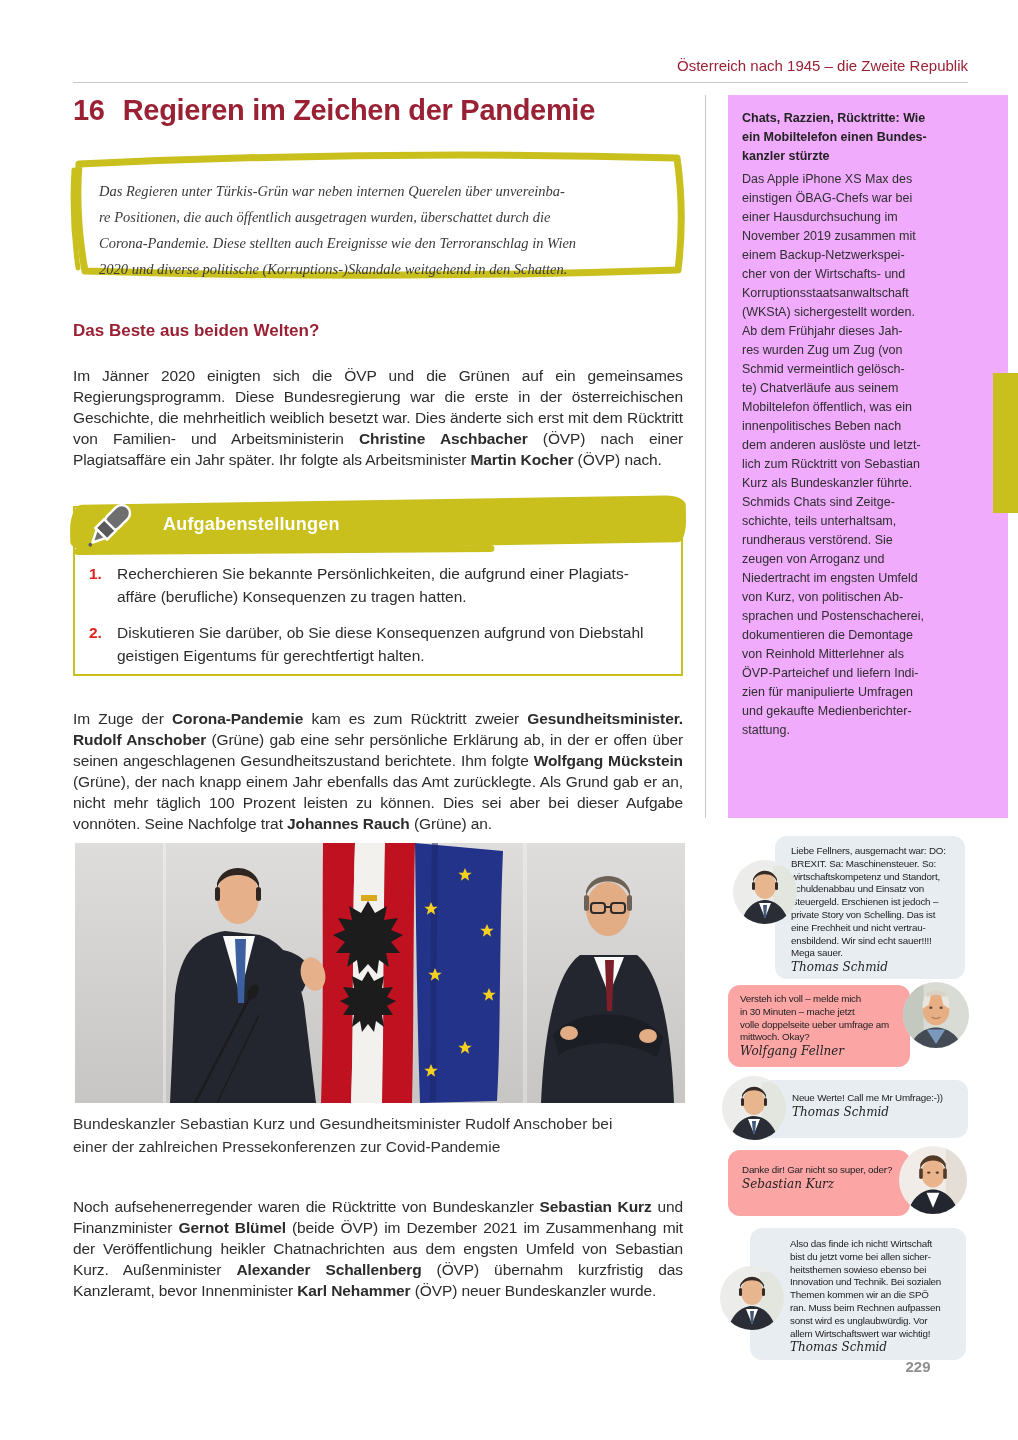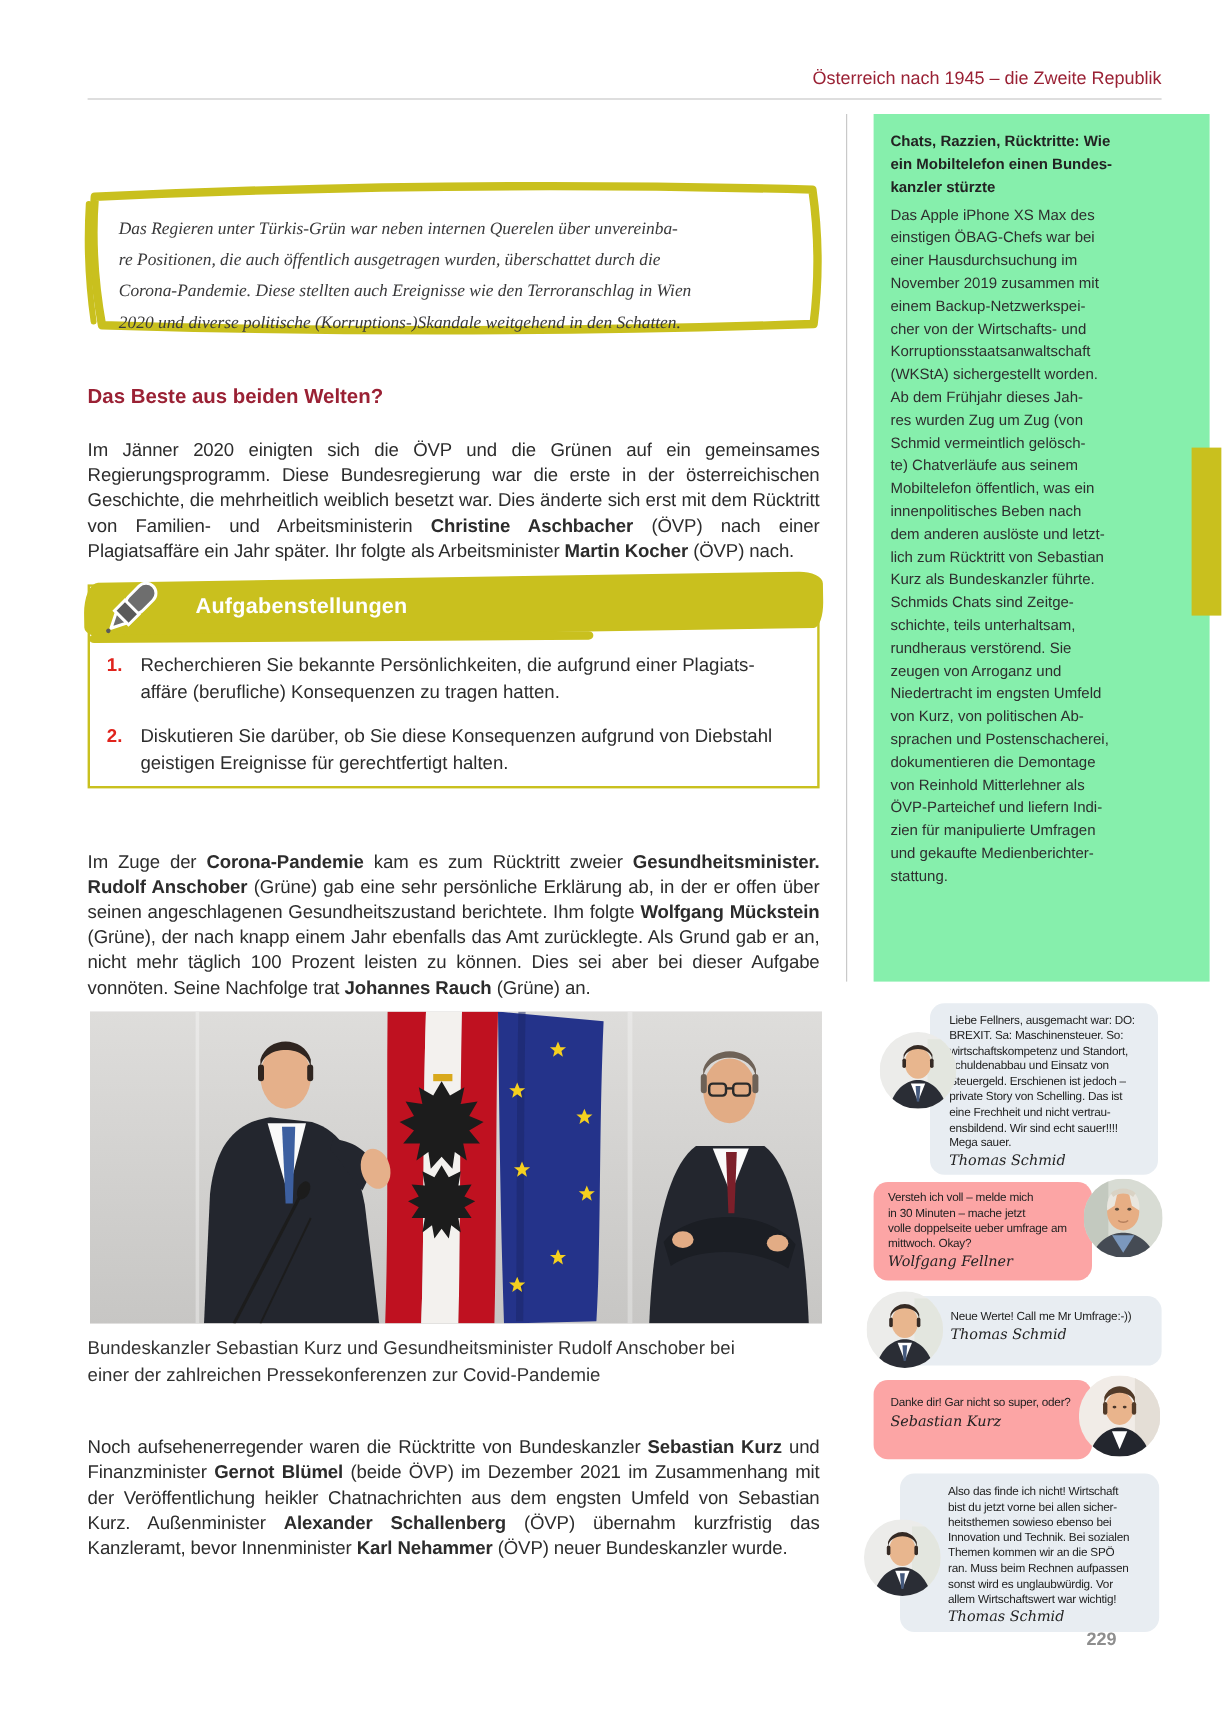--- a/index.html
+++ b/index.html
@@ -16,41 +16,41 @@
   .intro-box svg.frame{position:absolute;left:-8px;top:-8px;width:626px;height:142px;}
   .intro-text{position:absolute;left:26px;top:26px;width:560px;
         font-family:Liberation Serif, serif;font-style:italic;font-size:14.5px;line-height:26px;
         color:#39393a;white-space:pre-line;}
   
   .section-heading{position:absolute;left:73px;top:321px;font-size:17px;font-weight:bold;color:#9a2134;}
   .para{position:absolute;left:73px;width:610px;font-size:15.5px;line-height:21px;
         text-align:justify;color:#2c2c2c;letter-spacing:-0.1px;}
   .p1{top:349px;} .p2{top:692px;} .p3{top:1180px;}
   
-  .tasks-box{position:absolute;left:73px;top:487px;width:610px;height:170px;
+  .tasks-box{position:absolute;left:73px;top:506px;width:610px;height:170px;
         border:2px solid #c9c01e;background:#fff;box-sizing:border-box;}
   .task-band{position:absolute;left:-5px;top:-8px;width:616px;height:47px;background:#c9c01e;
         border-radius:12px 20px 8px 24px / 26px 10px 22px 10px;transform:rotate(-0.9deg);}
   .task-band:after{content:"";position:absolute;left:4px;bottom:-5px;width:420px;height:7px;
         background:#c9c01e;border-radius:4px/3px;transform:rotate(0.5deg);}
   .task-heading{position:absolute;left:88px;top:6px;font-size:18px;font-weight:bold;color:#fff;
         letter-spacing:0.2px;}
   .pencil-icon{position:absolute;left:4px;top:-14px;width:62px;height:62px;}
   .task-items{position:absolute;left:14px;top:54px;width:580px;display:flex;
         flex-direction:column;gap:13px;}
   .task-item{display:flex;gap:8px;font-size:15.5px;line-height:23px;}
   .task-num{color:#e0231c;font-weight:bold;width:20px;flex:none;}
   .task-text{white-space:pre-line;color:#2c2c2c;}
   
   .photo{position:absolute;left:75px;top:843px;width:610px;height:260px;overflow:hidden;background:#d4d3d1;}
   .caption{position:absolute;left:73px;top:1112px;width:610px;font-size:15.5px;line-height:23px;
         color:#333;white-space:pre-line;}
   
   .side-rule{position:absolute;left:705px;top:95px;width:1px;height:723px;background:#c9c9c9;}
-  .gray-box{position:absolute;left:728px;top:95px;width:280px;height:723px;background:#86efac;
+  .gray-box{position:absolute;left:728px;top:95px;width:280px;height:723px;background:#f0abfc;
         box-sizing:border-box;padding:14px 14px 12px 14px;}
   .gray-box .gb-title{font-size:12.5px;font-weight:bold;line-height:19px;white-space:pre-line;color:#222;}
   .gray-box .gb-body{margin-top:4px;font-size:12.5px;line-height:19px;white-space:pre-line;color:#2e2e2e;}
   .gray-box .gb-source{margin-top:9px;padding-left:26px;font-size:12.5px;font-style:italic;
         font-family:"DejaVu Serif",serif;color:#2e2e2e;}
   
   .bubble{position:absolute;border-radius:12px;box-sizing:border-box;}
   .bubble .bt{font-size:9.8px;line-height:12.8px;letter-spacing:-0.2px;white-space:pre-line;color:#222;}
   .bubble .bn{font-size:12px;font-style:italic;font-family:"DejaVu Serif",serif;text-align:left;color:#222;}
   .blue{background:#e8edf2;} .cream{background:#fca5a5;}
@@ -114,20 +114,24 @@
       <ellipse cx="28" cy="25" rx="1.5" ry="1.1" fill="#4a382c"></ellipse>
       <ellipse cx="36" cy="25" rx="1.5" ry="1.1" fill="#4a382c"></ellipse>
     </symbol>
   </defs>
 </svg>
 
 <div class="page">
 
   <div class="running-head">Österreich nach 1945 – die Zweite Republik</div>
   <div class="top-rule"></div>
+  <div class="chapter-title">
+    <span>16</span>
+    <span>Regieren im Zeichen der Pandemie</span>
+  </div>
 
   <div class="intro-box">
     <svg class="frame" viewBox="0 0 626 142" preserveAspectRatio="none">
       <path d="M14,20 Q310,6 612,14 Q620,70 613,126 Q310,136 20,127 Q10,72 14,20 Z" fill="none" stroke="#c9c01e" stroke-width="7" stroke-linejoin="round" stroke-linecap="round"></path>
       <path d="M9,26 Q6,75 13,124" fill="none" stroke="#c9c01e" stroke-width="5" stroke-linecap="round"></path>
     </svg>
     <div class="intro-text">Das Regieren unter Türkis-Grün war neben internen Querelen über unvereinba-
 re Positionen, die auch öffentlich ausgetragen wurden, überschattet durch die
 Corona-Pandemie. Diese stellten auch Ereignisse wie den Terroranschlag in Wien
 2020 und diverse politische (Korruptions-)Skandale weitgehend in den Schatten.</div>
@@ -149,21 +153,21 @@
     <div class="task-heading">Aufgabenstellungen</div>
     <div class="task-items">
       <div class="task-item">
         <span class="task-num">1.</span>
         <span class="task-text">Recherchieren Sie bekannte Persönlichkeiten, die aufgrund einer Plagiats-
 affäre (berufliche) Konsequenzen zu tragen hatten.</span>
       </div>
       <div class="task-item">
         <span class="task-num">2.</span>
         <span class="task-text">Diskutieren Sie darüber, ob Sie diese Konsequenzen aufgrund von Diebstahl
-geistigen Ereignisse für gerechtfertigt halten.</span>
+geistigen Eigentums für gerechtfertigt halten.</span>
       </div>
     </div>
   </div>
 
   <p class="para p2"><span>Im Zuge der </span><span style="font-weight: 700;">Corona-Pandemie</span><span> kam es zum Rücktritt zweier </span><span style="font-weight: 700;">Gesundheitsminister. Rudolf Anschober</span><span> (Grüne) gab eine sehr persönliche Erklärung ab, in der er offen über seinen angeschlagenen Gesundheitszustand berichtete. Ihm folgte </span><span style="font-weight: 700;">Wolfgang Mückstein</span><span> (Grüne), der nach knapp einem Jahr ebenfalls das Amt zurücklegte. Als Grund gab er an, nicht mehr täglich 100 Prozent leisten zu können. Dies sei aber bei dieser Aufgabe vonnöten. Seine Nachfolge trat </span><span style="font-weight: 700;">Johannes Rauch</span><span> (Grüne) an.</span></p>
 
   <div class="photo">
     <svg viewBox="0 0 610 260" width="610" height="260">
       <defs>
         <linearGradient id="bgg" x1="0" y1="0" x2="0" y2="1">

